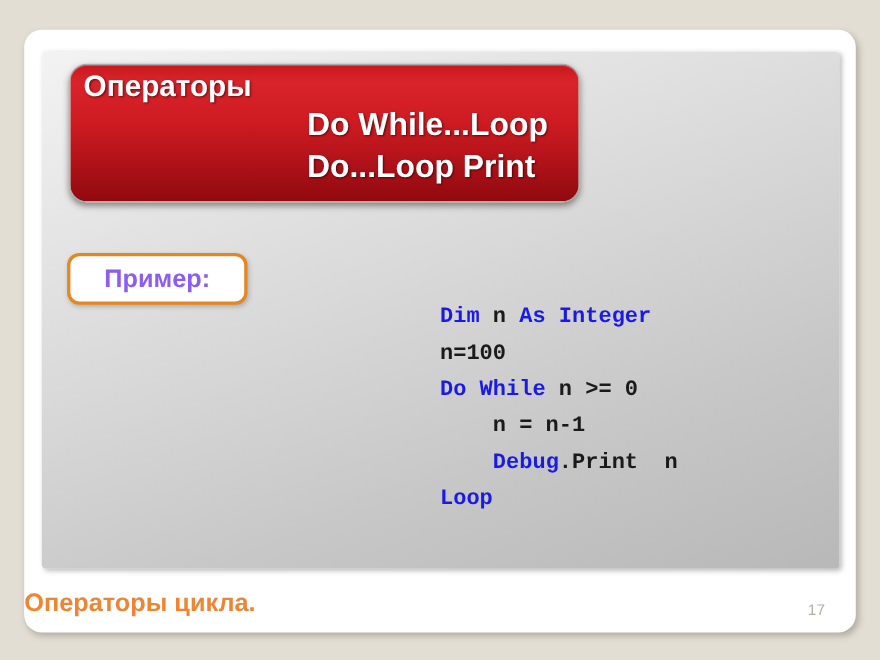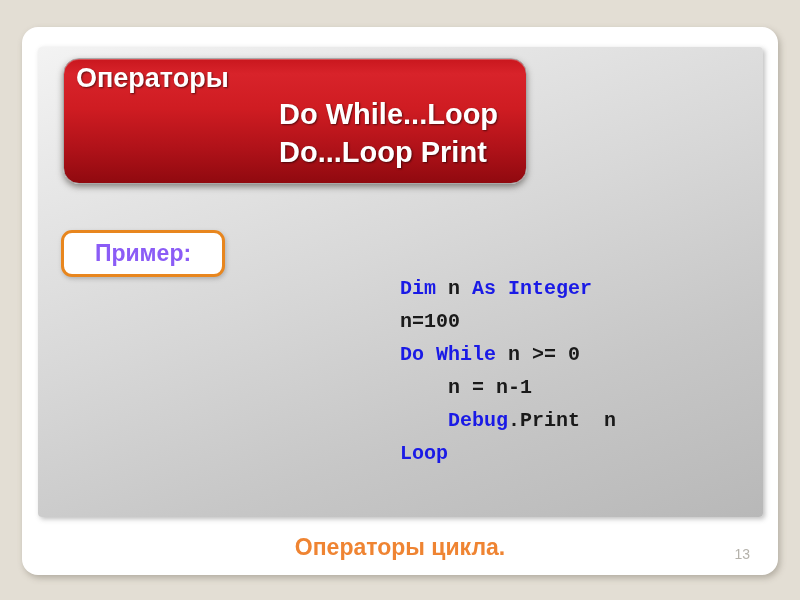--- a/index.html
+++ b/index.html
@@ -125,21 +125,21 @@
   .code-line { white-space: pre; }
   .kw  { color: #1a1ae6; }
   .pln { color: #1a1a1a; }
 
   
   #footer-caption {
     position: absolute;
     left: 0;
     top: 507px;
     width: 756px;
-    text-align: center;
+    text-align: left;
     color: #ef8432;
     font-size: 23px;
     font-weight: bold;
     font-family: "Liberation Sans", sans-serif;
     white-space: pre;
   }
   #page-number {
     position: absolute;
     right: 28px;
     top: 519px;
@@ -164,15 +164,15 @@
     <div id="example-badge">
       <span id="example-badge-label">Пример:</span>
     </div>
 
     <div id="code-block"><div class="code-line"><span class="kw">Dim</span><span class="pln"> n </span><span class="kw">As Integer</span></div><div class="code-line"><span class="pln">n=100</span></div><div class="code-line"><span class="kw">Do While</span><span class="pln"> n &gt;= 0</span></div><div class="code-line"><span class="pln">    n = n-1</span></div><div class="code-line"><span class="pln">    </span><span class="kw">Debug</span><span class="pln">.Print  n</span></div><div class="code-line"><span class="kw">Loop</span></div></div>
 
   </div>
 
   <div id="footer-caption">Операторы цикла.</div>
 
-  <div id="page-number">13</div>
+  <div id="page-number">17</div>
 
 </div>
 
 </body></html>

